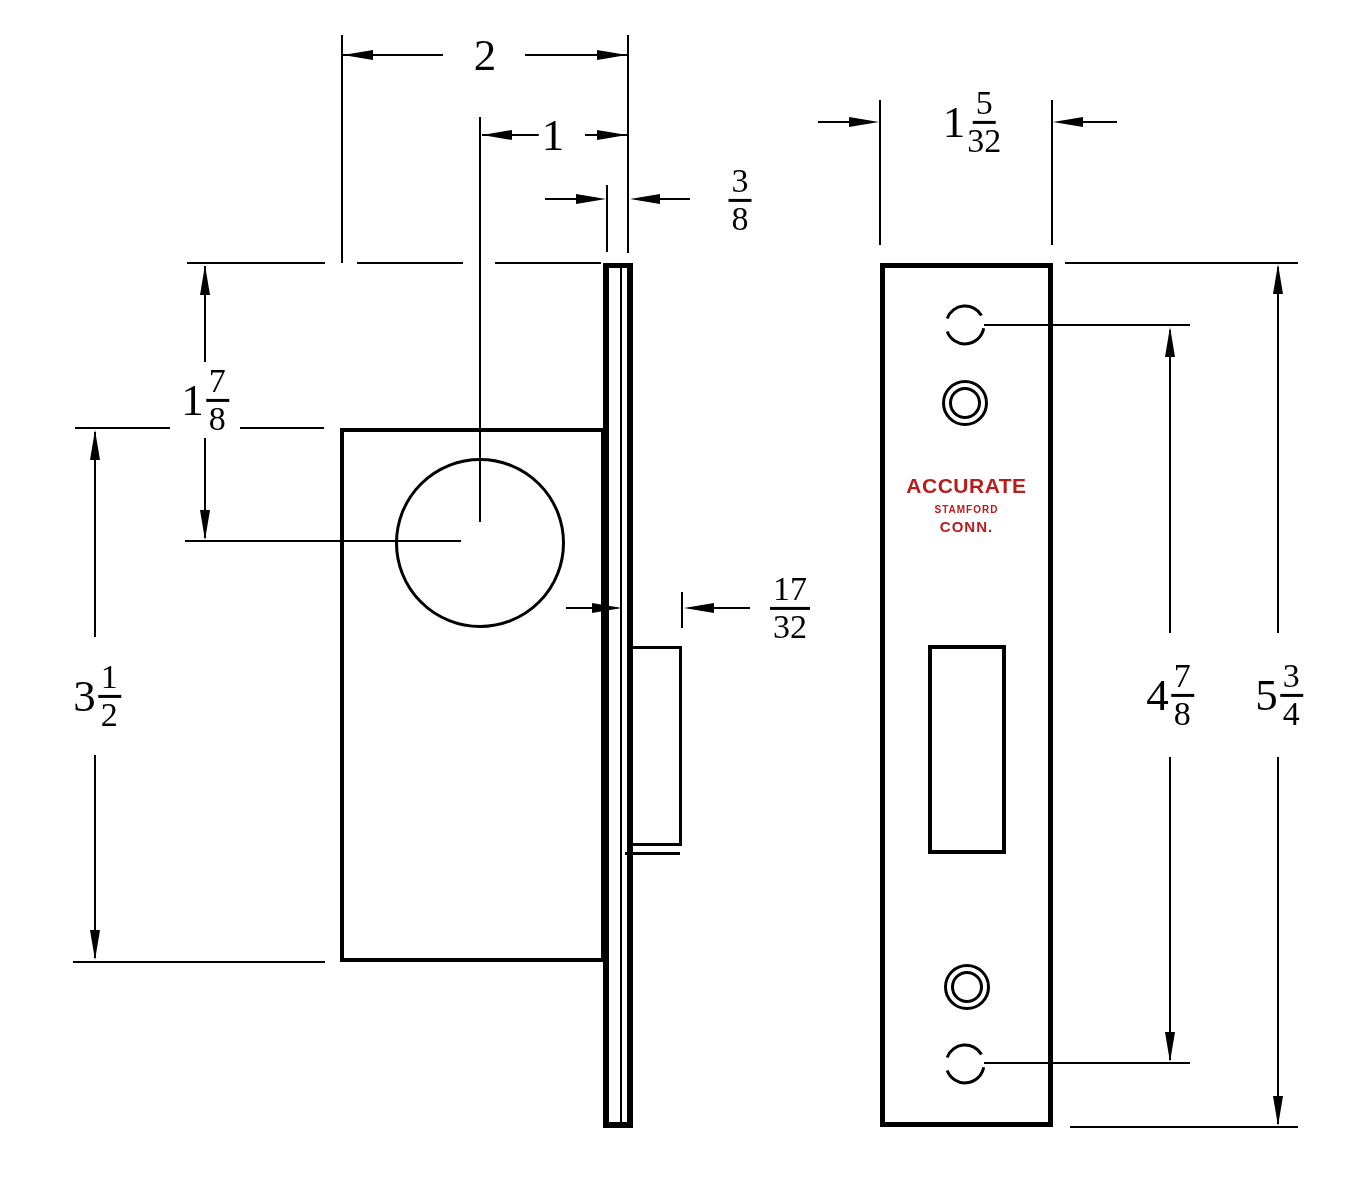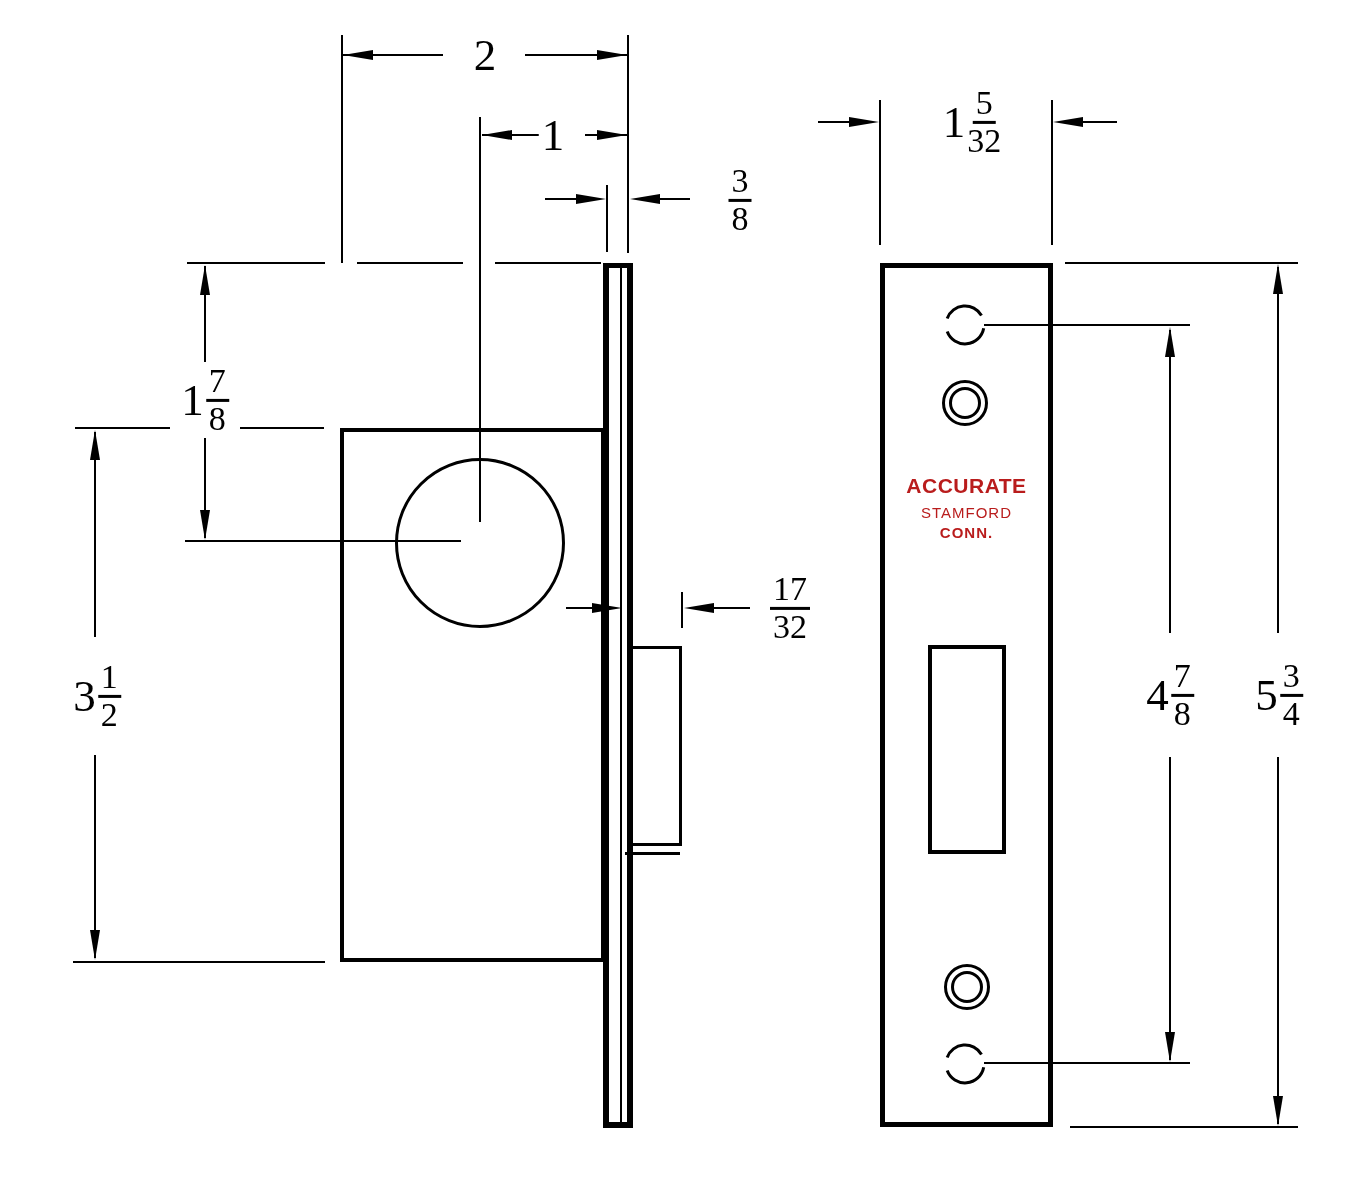--- a/index.html
+++ b/index.html
@@ -17,21 +17,21 @@
   .whole{font-size:45px;line-height:1;}
   .frac{display:flex;flex-direction:column;align-items:center;font-size:34px;line-height:0.9;margin-left:2px;}
   .frac .num{border-bottom:3px solid #000;padding:0 3px 2px;}
   .frac .den{padding-top:2px;}
   .ring{position:absolute;width:46px;height:46px;border:3px solid #000;border-radius:50%;box-sizing:border-box;
     display:flex;align-items:center;justify-content:center;}
   .ring-inner{width:32px;height:32px;border:3px solid #000;border-radius:50%;box-sizing:border-box;}
   .brand{position:absolute;left:881px;top:456px;width:171px;text-align:center;color:#b91c1c;
     font-family:"Liberation Sans","DejaVu Sans",sans-serif;margin-top:18px;}
   .brand .l1{font-size:21px;font-weight:600;letter-spacing:0.5px;}
-  .brand .l2{font-size:15px;font-weight:400;letter-spacing:1px;margin-top:6px;}
+  .brand .l2{font-size:10px;font-weight:700;letter-spacing:1px;margin-top:6px;}
   .brand .l3{font-size:15px;font-weight:600;letter-spacing:1px;margin-top:3px;}
 </style>
 </head>
 <body>
 
 <div class="drawing">
 
   <div class="rect" style="left:340px;top:428px;width:265px;height:534px;"></div>
   <div class="rect" style="left:395px;top:458px;width:170px;height:170px;border-width:3px;border-radius:50%;"></div>
 

